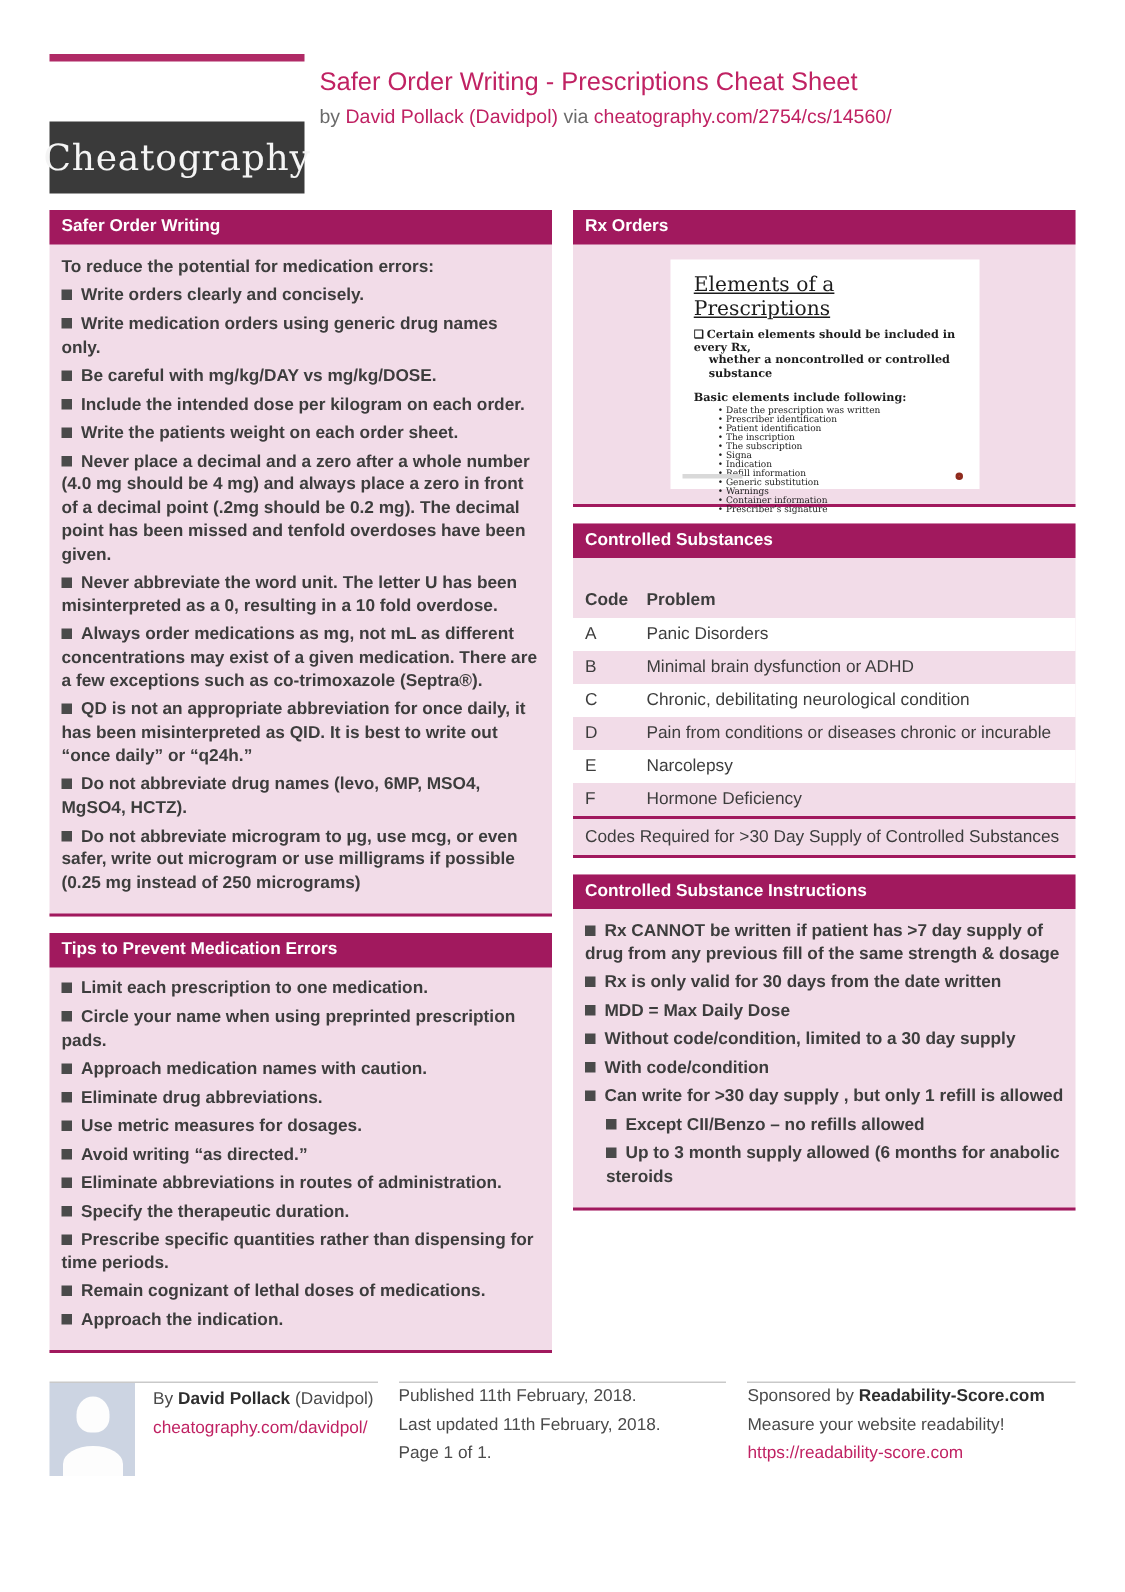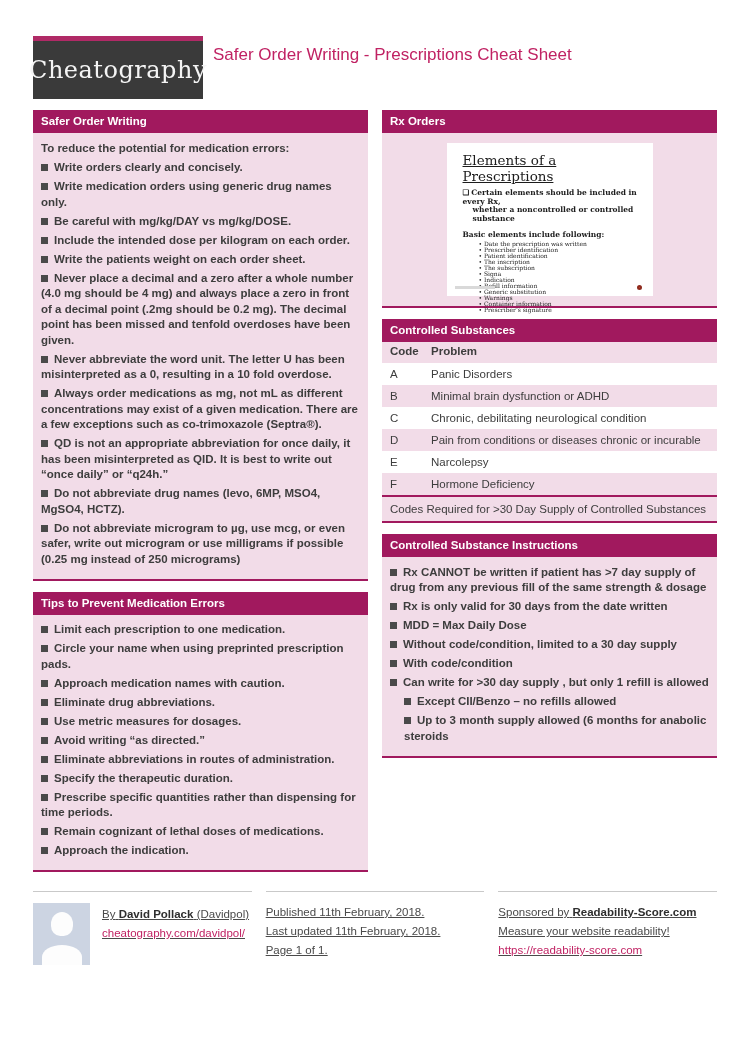--- a/index.html
+++ b/index.html
@@ -13,21 +13,21 @@
   }
   *{box-sizing:border-box;}
   html,body{margin:0;padding:0;background:#fff;}
   body{width:750px;height:1061px;font-family:"Liberation Sans",sans-serif;color:var(--text);}
   .page{width:750px;height:1061px;padding:36px 33px 0;overflow:hidden;}
 
   
   .top{display:flex;align-items:flex-start;}
   .logo{display:block;width:170px;cursor:pointer;text-decoration:none;}
   .logo-stripe{height:5px;background:var(--logo-stripe);}
-  .logo-box{height:58px;background:var(--logo-bg);display:flex;align-items:center;justify-content:center;}
+  .logo-box{height:48px;background:var(--logo-bg);display:flex;align-items:center;justify-content:center;margin-top:40px;}
   .logo-text{font-family:"DejaVu Serif",serif;font-size:24px;color:#f4f4f4;letter-spacing:0.5px;}
   .title-block{margin-left:10px;padding-top:8px;}
   .page-title{margin:0;font-size:17px;font-weight:400;color:var(--link);line-height:1.35;}
   .byline{font-size:13px;color:#6b6b6b;margin-top:3px;}
   .byline a{color:var(--link);text-decoration:none;}
 
   
   .columns{display:flex;gap:14px;margin-top:11px;align-items:flex-start;}
   .col{flex:1;min-width:0;}
   .card{background:var(--pink-bg);border-bottom:2px solid var(--accent);margin-bottom:11px;}
@@ -47,30 +47,30 @@
   .slide-check{margin-right:2px;}
   .slide-sub{font-size:7.5px;font-weight:bold;margin-top:6px;margin-bottom:2px;}
   .slide ul{margin:0;padding:0 0 0 16px;list-style:none;}
   .slide li{font-size:6px;line-height:6px;}
   .slide li::before{content:"• ";}
   .slide-footnote{position:absolute;left:8px;bottom:7px;width:40px;height:3px;background:#d9d9d9;}
   .slide-badge{position:absolute;right:11px;bottom:6px;width:5px;height:5px;border-radius:50%;background:#c4452e;border:2px solid #8e2a1d;}
 
   
   .trow{display:flex;padding:4px 8px;line-height:13px;font-size:11.5px;}
-  .thead{font-weight:bold;padding-top:3px;padding-bottom:5px;}
+  .thead{font-weight:bold;padding-top:22px;padding-bottom:5px;}
   .tcode{width:41px;flex:none;}
   .tprob{flex:1;}
   .rows .trow{padding-top:5px;padding-bottom:4px;}
   .rows .trow:nth-child(odd){background:#fff;}
   .tfoot{border-top:2px solid var(--accent);padding:5px 8px;font-size:11.5px;line-height:14px;}
 
   
   .footer{display:grid;grid-template-columns:1fr 1fr 1fr;gap:14px;margin-top:8px;font-size:11.5px;color:#4a4a4a;}
-  .fcol{border-top:1px solid #c9c9c9;padding-top:11px;line-height:19px;text-decoration:underline;}
+  .fcol{border-top:1px solid #c9c9c9;line-height:19px;}
   .fcol a{color:var(--link);text-decoration:none;}
   .fcol b{color:#2e2e2e;}
   .author-row{display:flex;}
   .avatar{width:57px;height:62px;background:var(--avatar-bg);position:relative;overflow:hidden;flex:none;}
   .avatar .head{position:absolute;left:50%;top:9px;transform:translateX(-50%);width:22px;height:24px;border-radius:50% 50% 42% 42%;background:#fdfdfd;}
   .avatar .body{position:absolute;left:50%;bottom:-4px;transform:translateX(-50%);width:40px;height:24px;border-radius:50% 50% 0 0;background:#fdfdfd;}
   .author-text{margin-left:12px;padding-top:2px;}
 </style>
 </head>
 <body>
@@ -79,20 +79,26 @@
 
   <header class="top">
     <a class="logo">
       <div class="logo-stripe"></div>
       <div class="logo-box">
         <span class="logo-text">Cheatography</span>
       </div>
     </a>
     <div class="title-block">
       <h1 class="page-title">Safer Order Writing - Prescriptions Cheat Sheet</h1>
+      <div class="byline">
+        <span>by</span>
+        <a>David Pollack (Davidpol)</a>
+        <span>via</span>
+        <a>cheatography.com/2754/cs/14560/</a>
+      </div>
     </div>
   </header>
 
   <div class="columns">
 
     <div class="col">
 
       <section class="card">
         <div class="card-h">Safer Order Writing</div>
         <div class="card-b">

